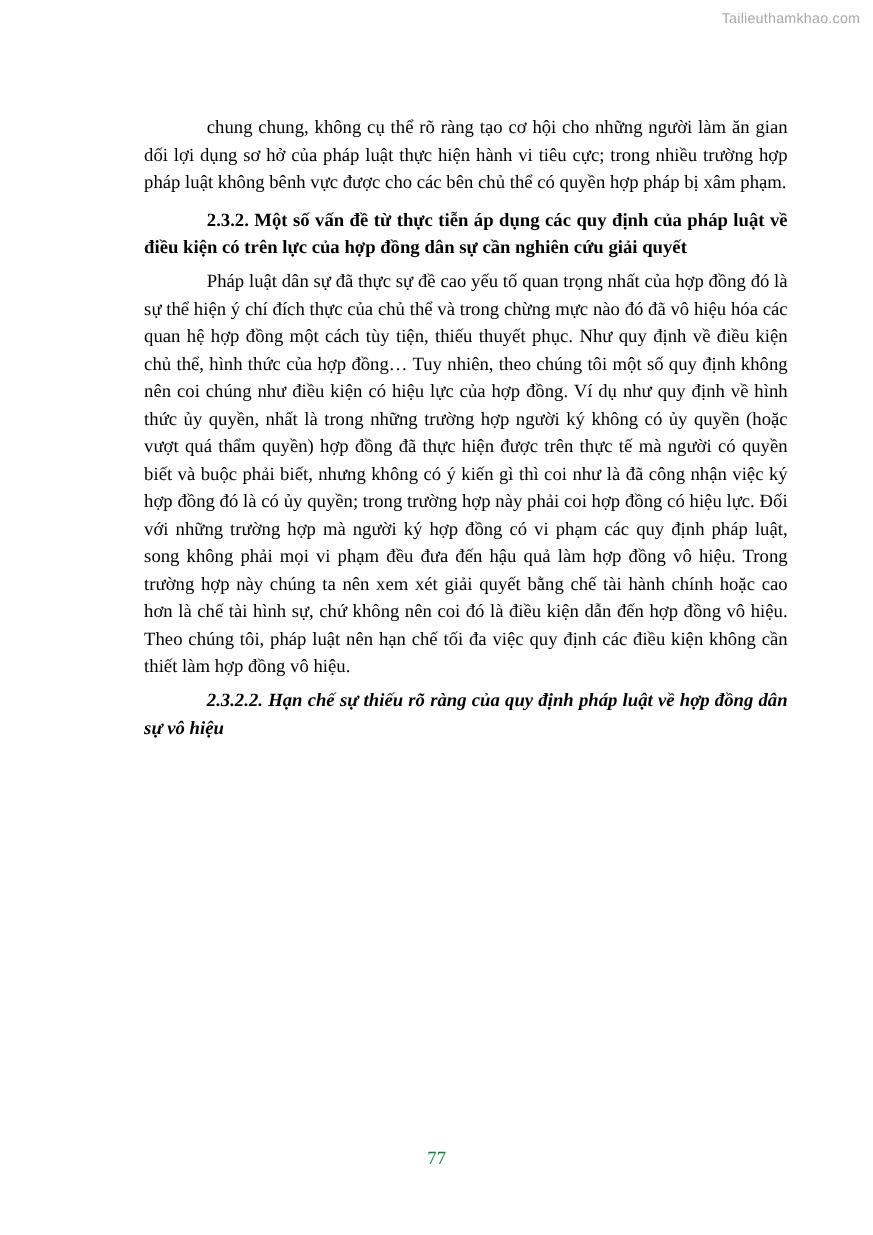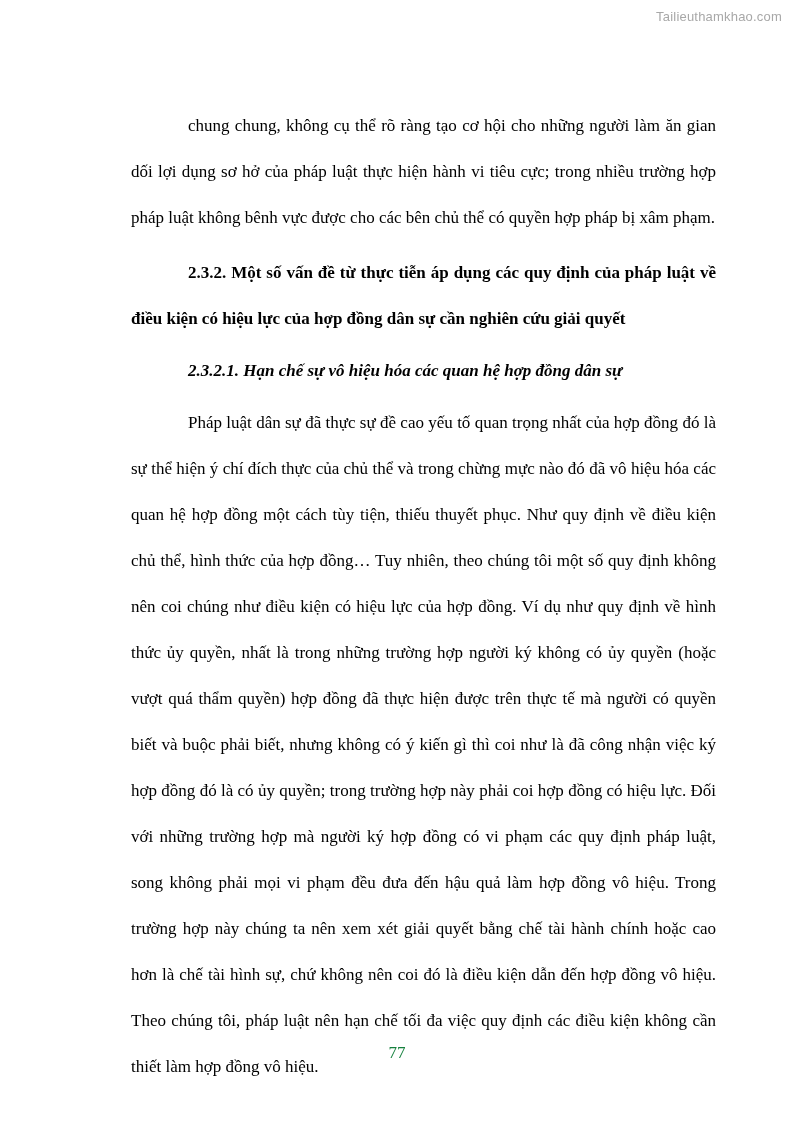--- a/index.html
+++ b/index.html
@@ -27,21 +27,21 @@
     top: 9px;
     right: 12px;
     font-family: "Liberation Sans", sans-serif;
     font-size: 13px;
     color: #a8a8a8;
     letter-spacing: 0.2px;
   }
   .content p {
     margin: 0;
     font-size: 17px;
-    line-height: 46px;
+    line-height: 25px;
     text-align: justify;
   }
   .indent {
     text-indent: 57px;
   }
   .heading {
     font-weight: bold;
     margin-top: 9px !important;
   }
   .subheading {
@@ -66,26 +66,26 @@
 <body>
 
 <div class="page">
 
   <div class="watermark">Tailieuthamkhao.com</div>
 
   <div class="content">
 
     <p class="indent">chung chung, không cụ thể rõ ràng tạo cơ hội cho những người làm ăn gian dối lợi dụng sơ hở của pháp luật thực hiện hành vi tiêu cực; trong nhiều trường hợp pháp luật không bênh vực được cho các bên chủ thể có quyền hợp pháp bị xâm phạm.</p>
 
-    <p class="indent heading">2.3.2. Một số vấn đề từ thực tiễn áp dụng các quy định của pháp luật về điều kiện có hiệu lực của hợp đồng dân sự cần nghiên cứu giải quyết</p>
+    <p class="indent heading">2.3.2. Một số vấn đề từ thực tiễn áp dụng các quy định của pháp luật về điều kiện có trên lực của hợp đồng dân sự cần nghiên cứu giải quyết</p>
 
 
-    <p class="indent subheading">2.3.2.1. Hạn chế sự vô hiệu hóa các quan hệ hợp đồng dân sự</p>
 
     <p class="indent after-heading">Pháp luật dân sự đã thực sự đề cao yếu tố quan trọng nhất của hợp đồng đó là sự thể hiện ý chí đích thực của chủ thể và trong chừng mực nào đó đã vô hiệu hóa các quan hệ hợp đồng một cách tùy tiện, thiếu thuyết phục. Như quy định về điều kiện chủ thể, hình thức của hợp đồng… Tuy nhiên, theo chúng tôi một số quy định không nên coi chúng như điều kiện có hiệu lực của hợp đồng. Ví dụ như quy định về hình thức ủy quyền, nhất là trong những trường hợp người ký không có ủy quyền (hoặc vượt quá thẩm quyền) hợp đồng đã thực hiện được trên thực tế mà người có quyền biết và buộc phải biết, nhưng không có ý kiến gì thì coi như là đã công nhận việc ký hợp đồng đó là có ủy quyền; trong trường hợp này phải coi hợp đồng có hiệu lực. Đối với những trường hợp mà người ký hợp đồng có vi phạm các quy định pháp luật, song không phải mọi vi phạm đều đưa đến hậu quả làm hợp đồng vô hiệu. Trong trường hợp này chúng ta nên xem xét giải quyết bằng chế tài hành chính hoặc cao hơn là chế tài hình sự, chứ không nên coi đó là điều kiện dẫn đến hợp đồng vô hiệu. Theo chúng tôi, pháp luật nên hạn chế tối đa việc quy định các điều kiện không cần thiết làm hợp đồng vô hiệu.</p>
 
+    <p class="indent subheading">2.3.2.2. Hạn chế sự thiếu rõ ràng của quy định pháp luật về hợp đồng dân sự vô hiệu</p>
 
 
   </div>
 
   <div class="page-number">77</div>
 
 </div>
 
 </body></html>

